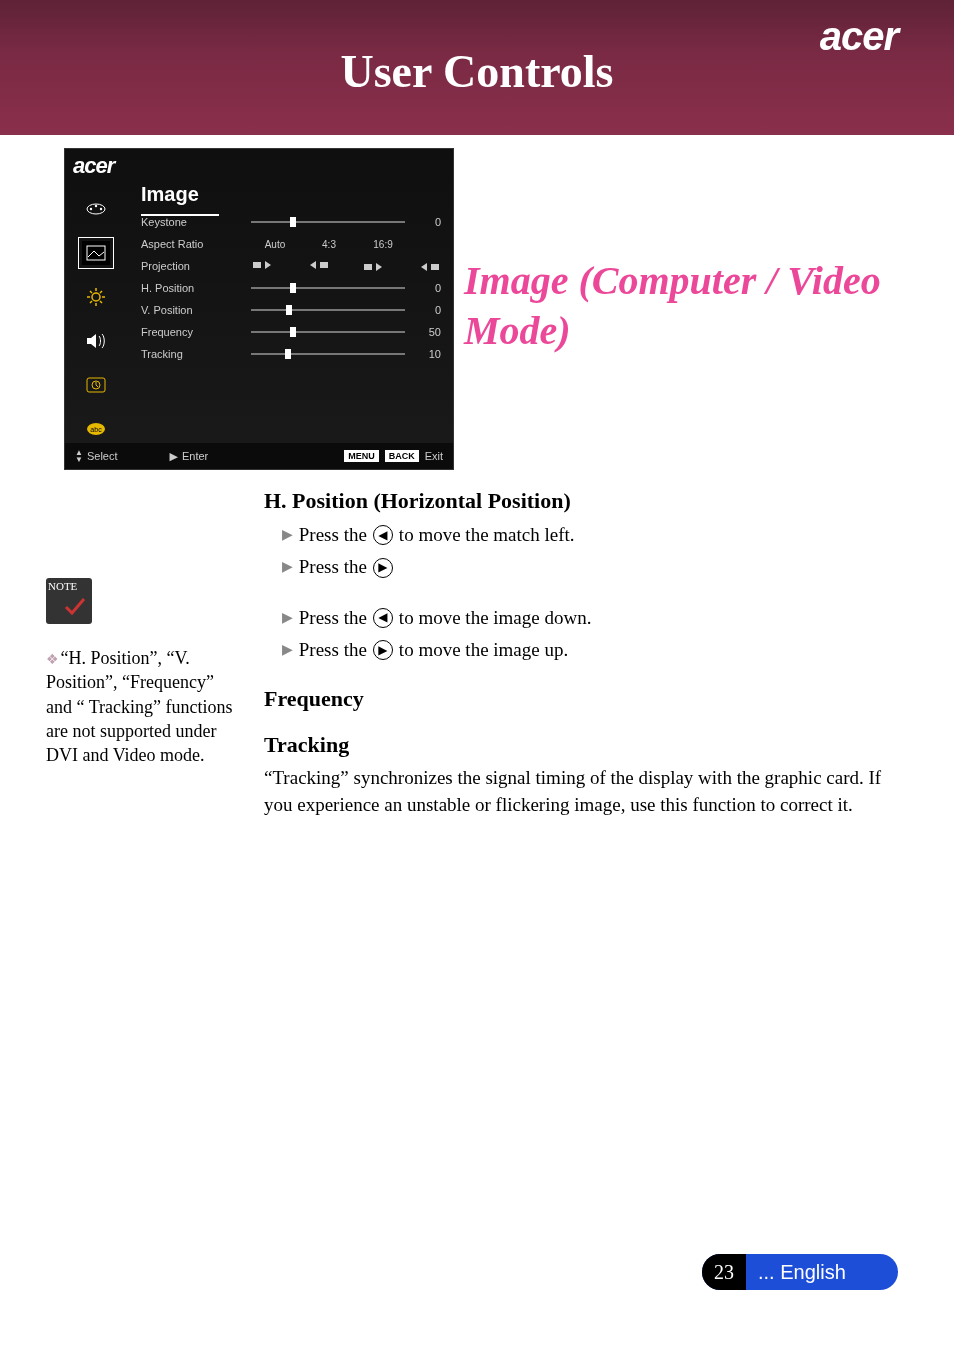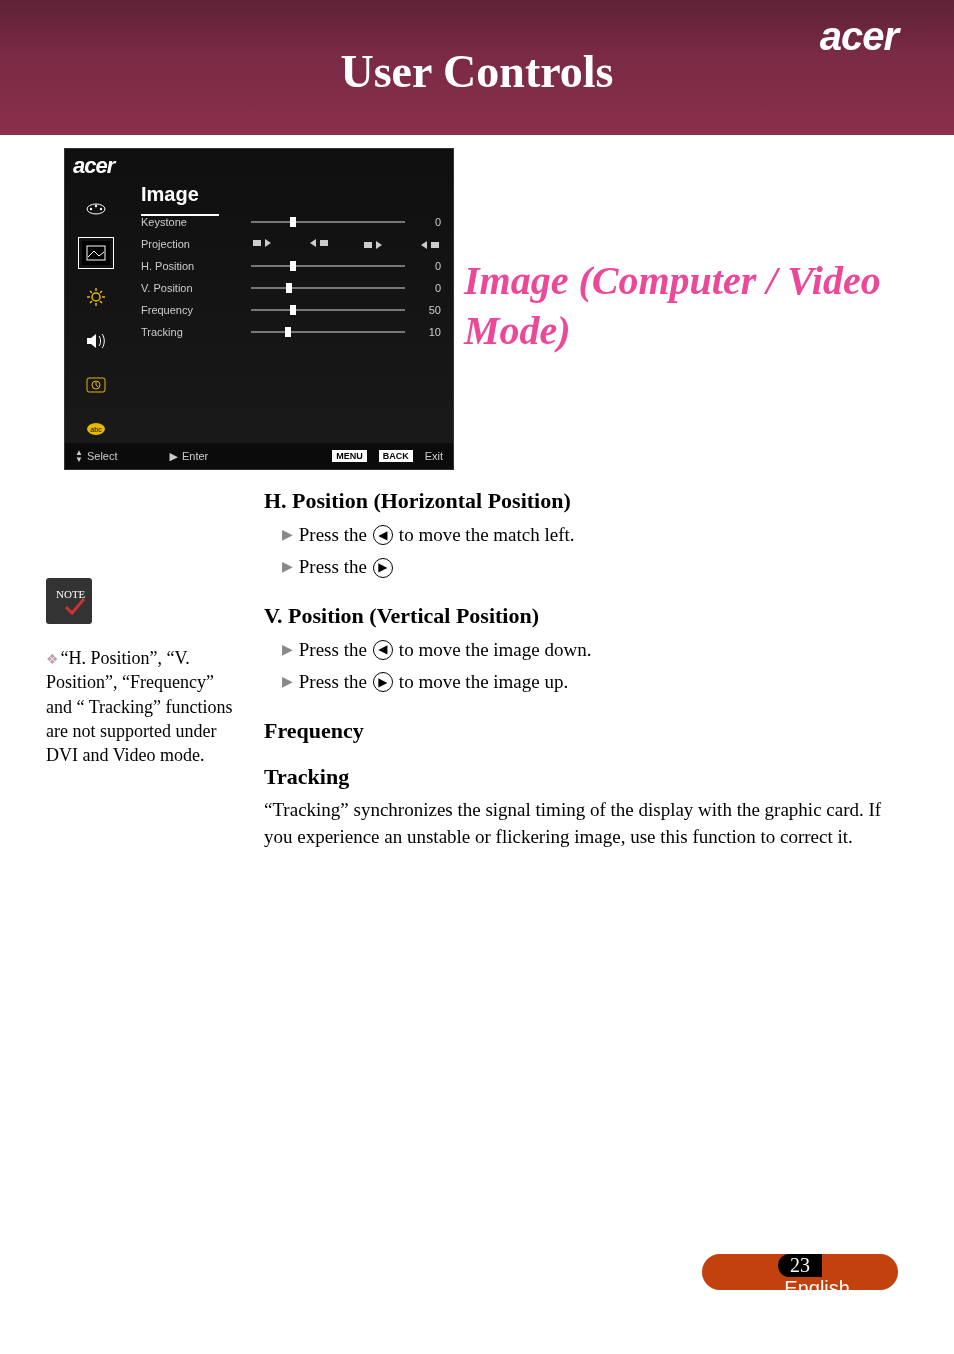--- a/index.html
+++ b/index.html
@@ -98,21 +98,21 @@
   .osd-radio { color: #ccc; font-size: 10px; flex: 1; text-align: center; }
   .osd-projicons { display: flex; flex: 1; justify-content: space-between; }
   .osd-bottom {
     position: absolute; left: 0; bottom: 0; width: 100%; height: 26px;
     background: #0b0b0b; display: flex; align-items: center;
     font-size: 11px; color: #ccc;
   }
   .osd-bl { margin-left: 10px; display:flex; align-items:center; gap:4px; }
   .osd-updown { display:inline-flex; flex-direction: column; font-size:8px; line-height:7px; }
   .osd-bc { margin-left: 52px; display:flex; align-items:center; gap:4px; }
-  .osd-right { margin-left: auto; margin-right: 10px; display: flex; align-items: center; gap: 12px; }
+  .osd-right { margin-left: auto; margin-right: 10px; display: flex; align-items: center; gap: 6px; }
   .osd-pill { background: #fff; color: #000; font-size: 9px; padding: 1px 4px; font-weight: 700; }
 
   
   .section-title {
     position: absolute;
     left: 464px; top: 256px;
     width: 430px;
     font-size: 40px;
     font-style: italic;
     font-weight: 700;
@@ -144,41 +144,41 @@
   }
   .block { margin-bottom: 20px; }
 
   
   .note-badge {
     position: absolute;
     left: 46px; top: 578px;
     width: 46px; height: 46px;
     background: #333; border-radius: 3px;
     display:flex; align-items:flex-start; justify-content:flex-start;
-    color:#fff; font-size:11px; padding:10px;
+    color:#fff; font-size:11px; padding:2px;
   }
   .note-badge svg { position: absolute; right: 5px; bottom: 5px; }
   .note-text {
     position: absolute;
     left: 46px; top: 646px;
     width: 196px;
     font-size: 18px; line-height: 1.35;
   }
   .note-diamond { color: #bfa1af; font-size: 14px; margin-right: 2px; }
 
   
   .footer {
     position: absolute;
     bottom: 64px; right: 56px;
     height: 36px;
     width: 196px;
-    background: #c2410c;
+    background: #1d4ed8;
     border-radius: 18px 18px 18px 18px;
     display: flex; align-items: center;
-    color: #fff; font-family: Arial, sans-serif; flex-direction: column;
+    color: #fff; font-family: Arial, sans-serif;
   }
   .footer-num {
     width: 44px; height: 36px;
     background: #000;
     border-radius: 18px 0 0 18px;
     display:flex; align-items:center; justify-content:center;
     font-size: 20px; color:#fff;
     font-family: Georgia, serif;
   }
   .footer-text { margin-left: 12px; font-size: 20px; }
@@ -237,20 +237,29 @@
     </div>
   </div>
   <div class="osd-title">Image</div>
   <div class="osd-table">
     <div class="osd-row">
       <div class="osd-label">Keystone</div>
       <div class="osd-control">
           <div class="osd-slider sl-25"></div>
           <div class="osd-val">0</div>
         </div>
+    </div>
+    <div class="osd-row">
+      <div class="osd-label">Aspect Ratio</div>
+      <div class="osd-control">
+        <div class="osd-radio">Auto</div>
+        <div class="osd-radio">4:3</div>
+        <div class="osd-radio">16:9</div>
+        <div class="osd-val spaced"></div>
+      </div>
     </div>
     <div class="osd-row">
       <div class="osd-label">Projection</div>
       <div class="osd-control">
           <div class="osd-projicons">
         <svg width="24" height="16">
               <rect x="2" y="4" width="8" height="6" fill="#ccc"></rect>
               <path d="M14 3l6 4-6 4z" fill="#ccc"></path>
             </svg>
         <svg width="24" height="16">
@@ -339,21 +348,20 @@
       <span> to move the match left.</span>
     </div>
     <div class="item">
       <span class="item-bullet">▶</span>
       <span>Press the </span>
       <span class="circle-icon">▶</span>
     </div>
   </div>
 
   <div class="block">
-    <div class="h3">V. Position (Vertical Position)</div>
     <div class="item">
       <span class="item-bullet">▶</span>
       <span>Press the </span>
       <span class="circle-icon">◀</span>
       <span> to move the image down.</span>
     </div>
     <div class="item">
       <span class="item-bullet">▶</span>
       <span>Press the </span>
       <span class="circle-icon">▶</span>

